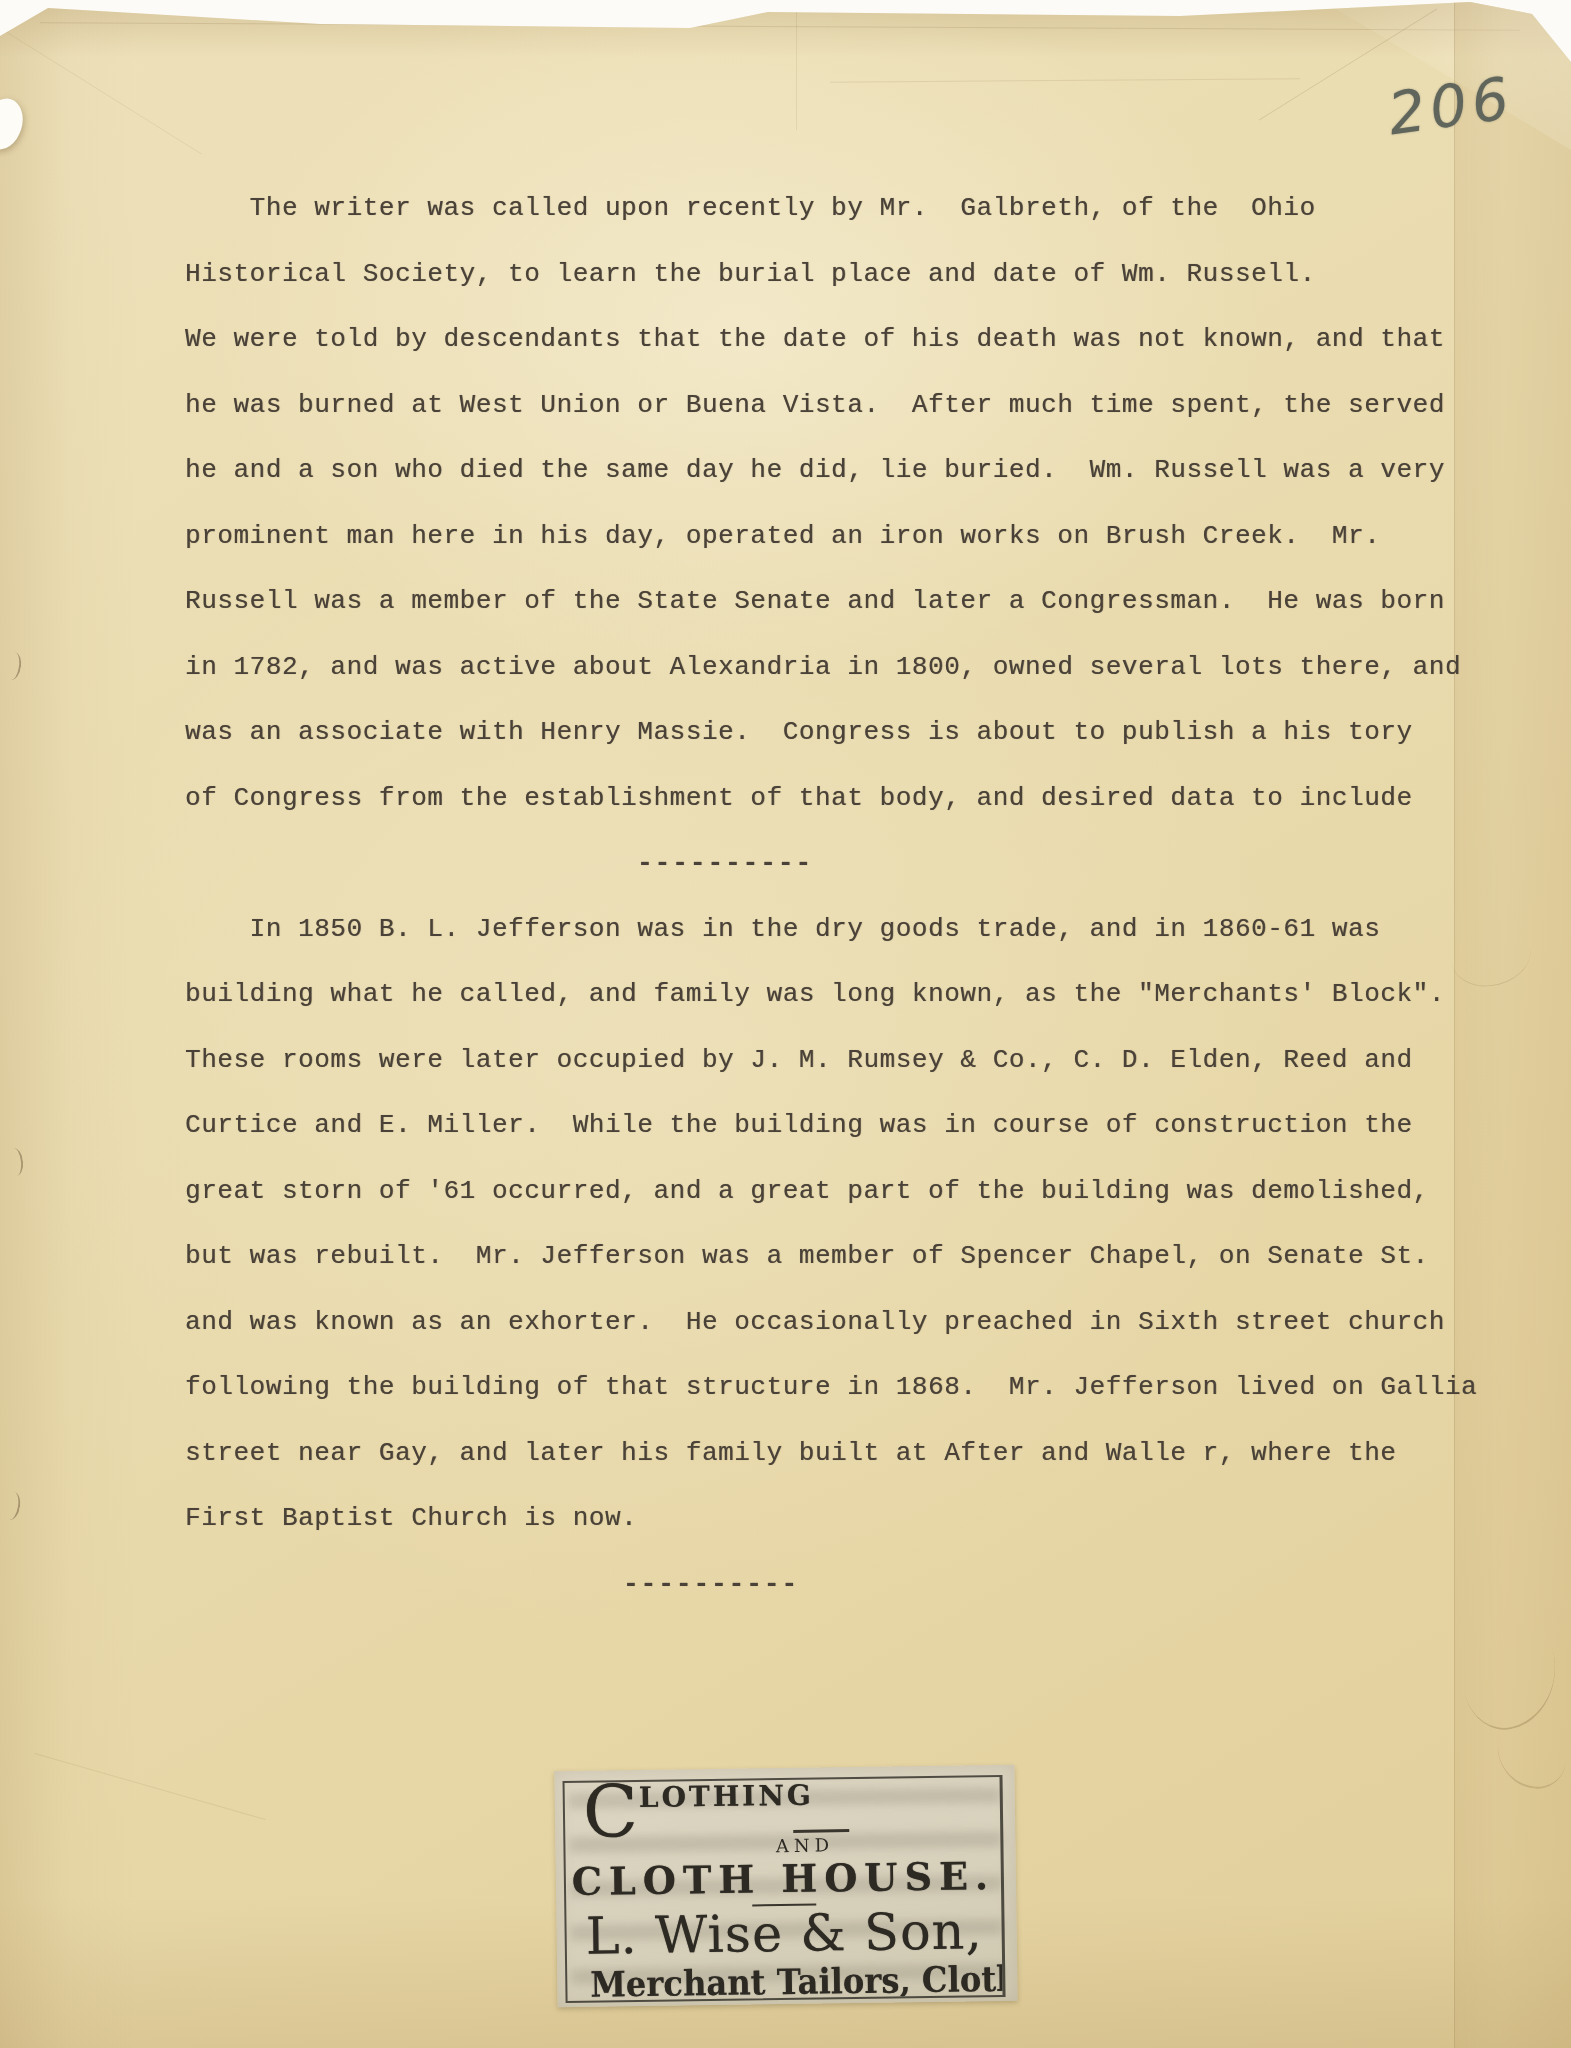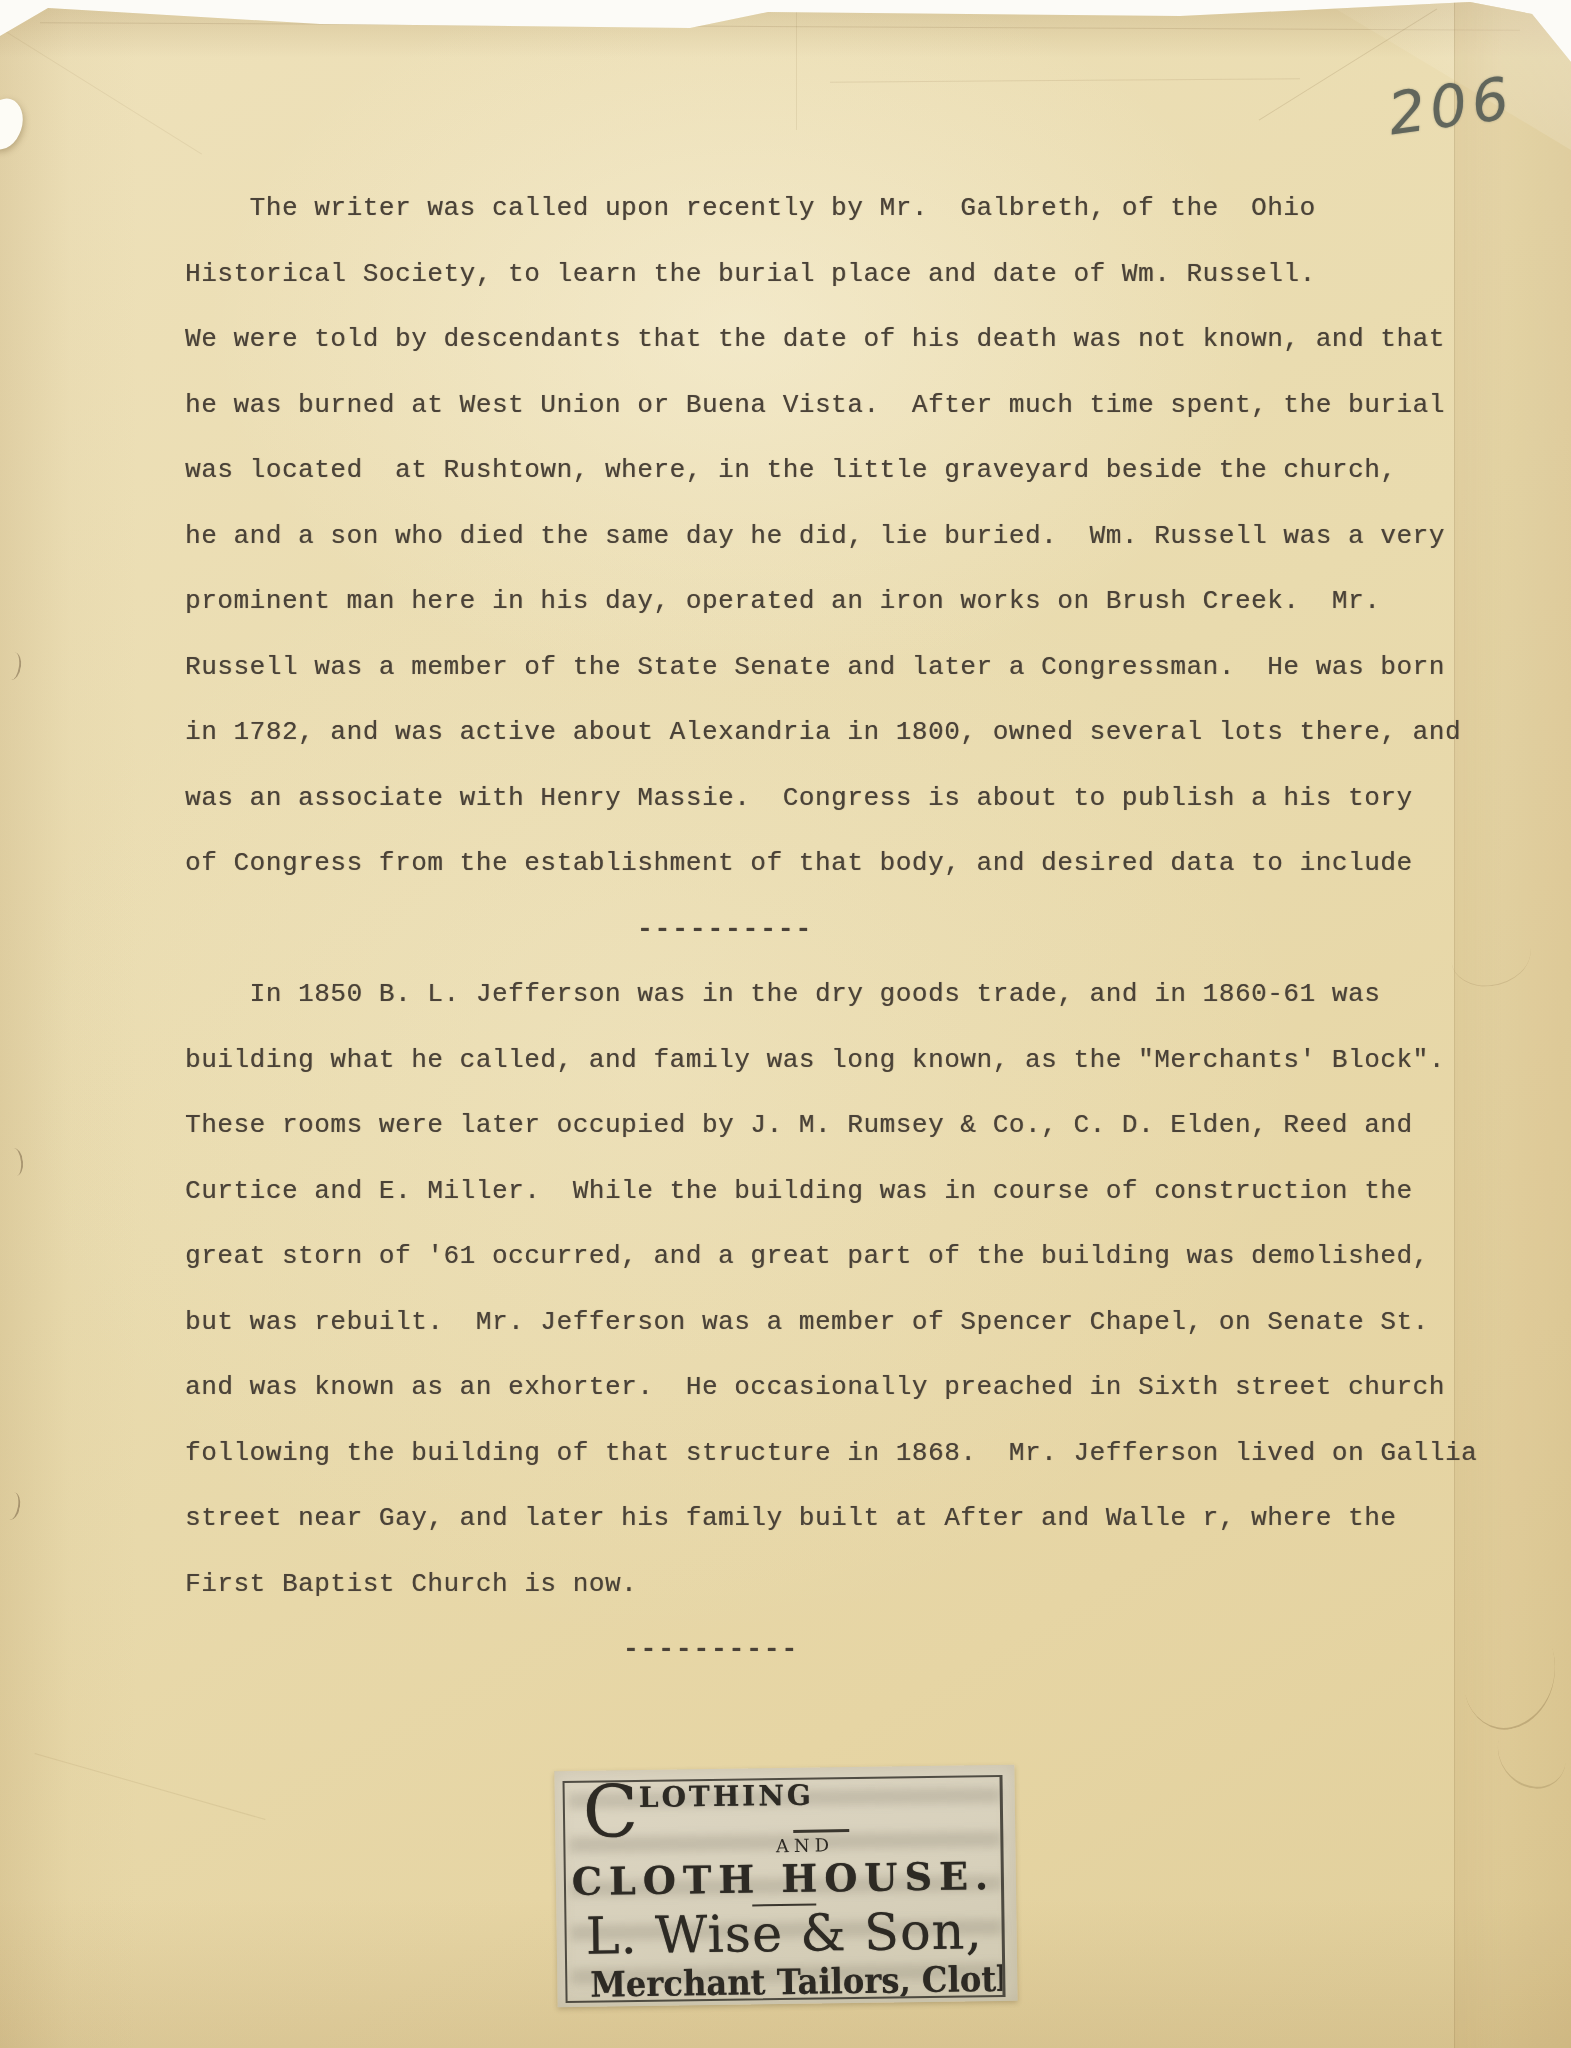--- a/index.html
+++ b/index.html
@@ -160,22 +160,21 @@
   <div class="tear-l tear-l2"></div>
   <div class="tear-l tear-l3"></div>
 
   <div class="page-number">206</div>
 
   <div class="typed">
     <div class="para">
         <div class="tline">    The writer was called upon recently by Mr.  Galbreth, of the  Ohio</div>
         <div class="tline">Historical Society, to learn the burial place and date of Wm. Russell.</div>
         <div class="tline">We were told by descendants that the date of his death was not known, and that</div>
-        <div class="tline">he was burned at West Union or Buena Vista.  After much time spent, the burial</div>
-        <div class="tline">was located  at Rushtown, where, in the little graveyard beside the church,</div>
+        <div class="tline">he was burned at West Union or Buena Vista.  After much time spent, the served</div>
         <div class="tline">he and a son who died the same day he did, lie buried.  Wm. Russell was a very</div>
         <div class="tline">prominent man here in his day, operated an iron works on Brush Creek.  Mr.</div>
         <div class="tline">Russell was a member of the State Senate and later a Congressman.  He was born</div>
         <div class="tline">in 1782, and was active about Alexandria in 1800, owned several lots there, and</div>
         <div class="tline">was an associate with Henry Massie.  Congress is about to publish a his tory</div>
         <div class="tline">of Congress from the establishment of that body, and desired data to include</div>
       </div>
     <div class="tdivider d1">----------</div>
     <div class="para">
         <div class="tline">    In 1850 B. L. Jefferson was in the dry goods trade, and in 1860-61 was</div>

